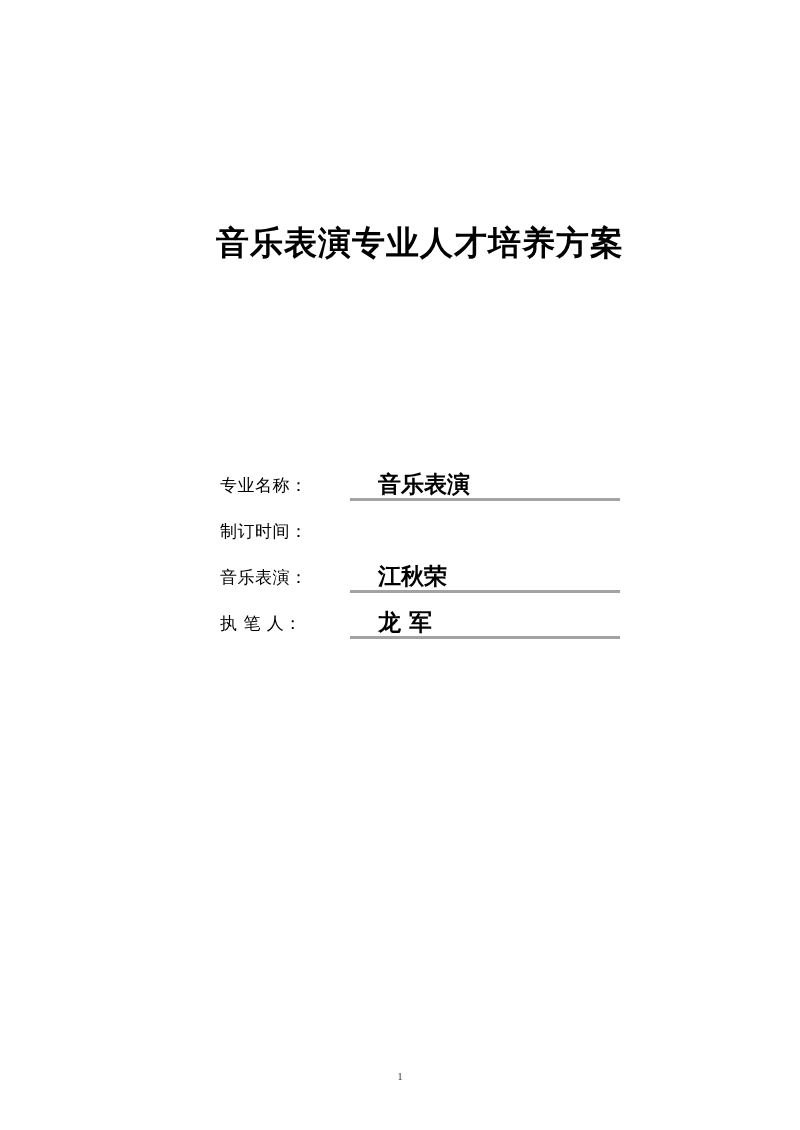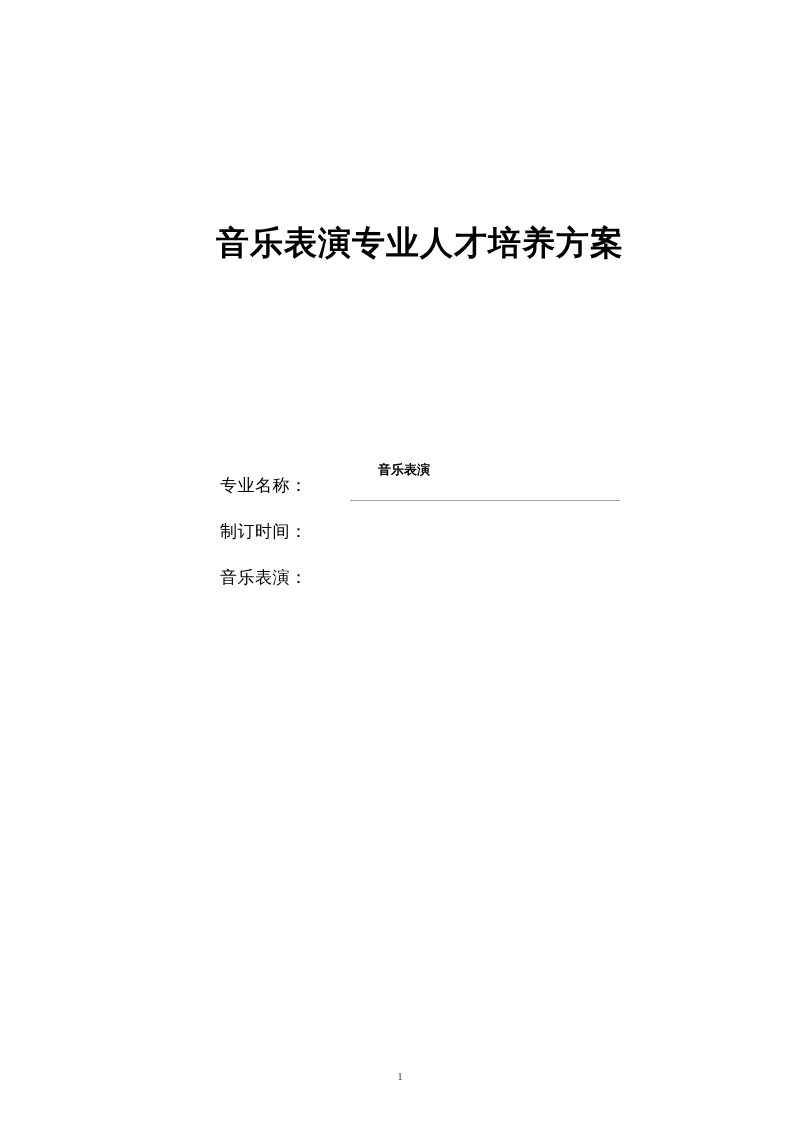--- a/index.html
+++ b/index.html
@@ -49,25 +49,25 @@
     font-family: "DejaVu Sans", "Liberation Sans", sans-serif;
     font-size: 17px;
     white-space: nowrap;
     letter-spacing: 0.5px;
     padding-bottom: 4px;
     width: 130px;
     display: block;
   }
   .field-value {
     font-family: "DejaVu Sans", "Liberation Sans", sans-serif;
-    font-size: 13px;
+    font-size: 23px;
     font-weight: bold;
-    border-bottom: 1px solid #a3a3a3;
+    border-bottom: 3px solid #a3a3a3;
     flex: 1 1 auto;
-    padding: 0 0 20px 28px;
+    padding: 0 0 4px 28px;
     line-height: 20px;
     white-space: nowrap;
   }
   .field-value.plain {
     font-weight: normal;
   }
   .page-number {
     position: absolute;
     bottom: 48px;
     left: 0;
@@ -91,21 +91,26 @@
       <span class="field-label">专业名称：</span>
       <span class="field-value">音乐表演</span>
     </div>
 
     <div class="field-row">
       <span class="field-label">制订时间：</span>
     </div>
 
     <div class="field-row">
       <span class="field-label">音乐表演：</span>
+      <span class="field-value">江秋荣</span>
     </div>
 
+    <div class="field-row">
+      <span class="field-label">执 笔 人：</span>
+      <span class="field-value">龙 军</span>
+    </div>
 
 
   </div>
 
   <div class="page-number">1</div>
 
 </div>
 
 </body></html>

